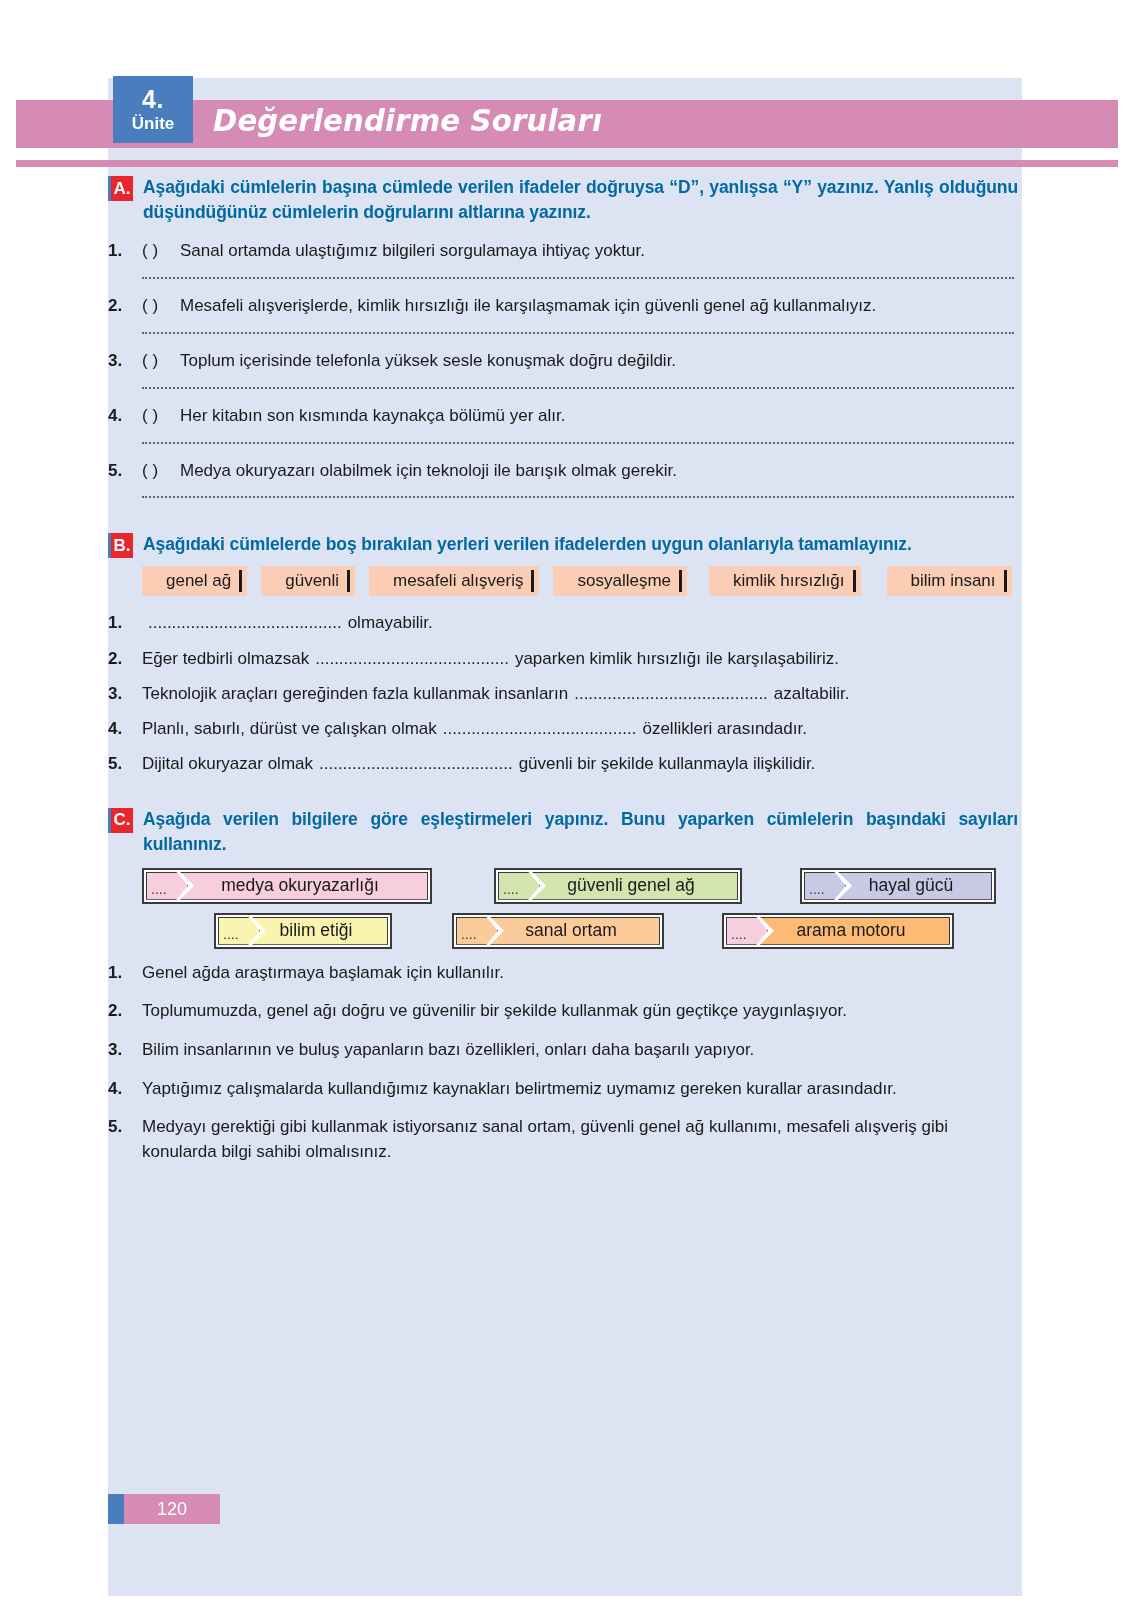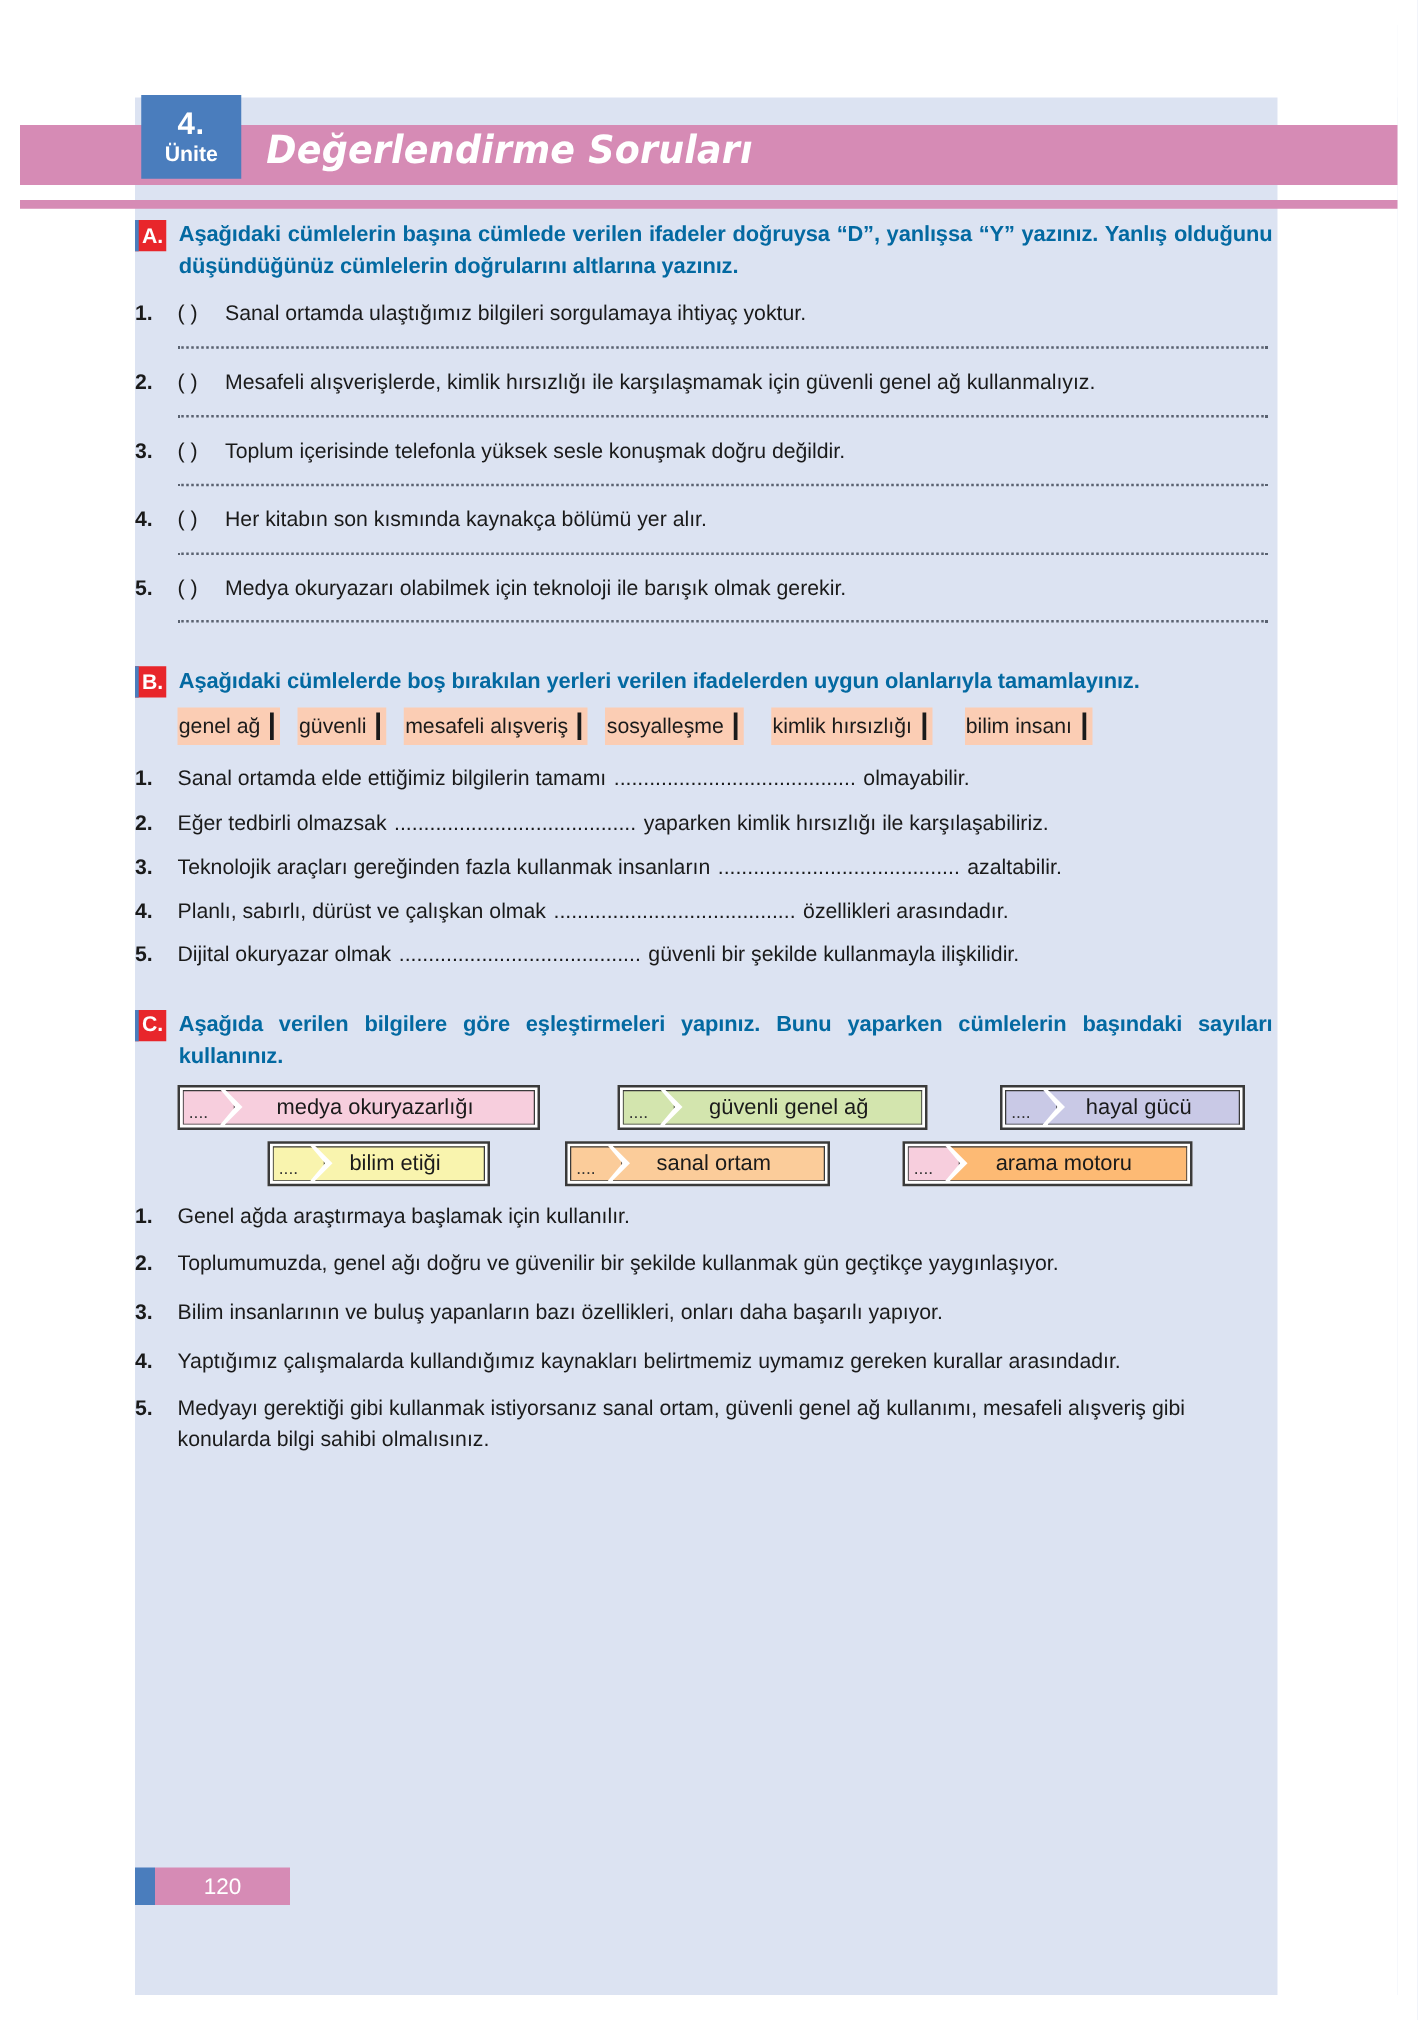--- a/index.html
+++ b/index.html
@@ -186,21 +186,21 @@
     display: flex;
     align-items: flex-start;
     margin: 6px 0 12px 34px;
     gap: 0;
   }
   .chip {
     position: relative;
     background: #fbcdb4;
     font-size: 17px;
     color: #1a1a1a;
-    padding: 4px 16px 5px 1px;
+    padding: 4px 16px 5px 24px;
     box-sizing: border-box;
     height: 30px;
     line-height: 21px;
     white-space: nowrap;
   }
   .chip::after {
     content: "";
     position: absolute;
     right: 5px;
     top: 4px;
@@ -284,21 +284,21 @@
     left: 108px;
     bottom: 92px;
     width: 16px;
     height: 30px;
     background: #4a7dbd;
   }
   .footer-page {
     position: absolute;
     left: 124px;
     bottom: 92px;
-    width: 108px;
+    width: 96px;
     height: 30px;
     background: #d68bb5;
     color: #ffffff;
     font-size: 18px;
     display: flex;
     align-items: center;
     justify-content: center;
   }
 </style>
 </head>
@@ -377,21 +377,20 @@
         <div class="chip" style="margin-left:14px;">güvenli</div>
         <div class="chip" style="margin-left:14px;">mesafeli alışveriş</div>
         <div class="chip" style="margin-left:14px;">sosyalleşme</div>
         <div class="chip" style="margin-left:22px;">kimlik hırsızlığı</div>
         <div class="chip" style="margin-left:26px;">bilim insanı</div>
       </div>
 
       <div style="margin-top:16px;">
         <div class="fill-row">
           <span class="q-num">1.</span>
-          <span>Sanal ortamda elde ettiğimiz bilgilerin tamamı</span>
           <span style="margin:0 6px;">.........................................</span>
           <span>olmayabilir.</span>
         </div>
         <div class="fill-row">
           <span class="q-num">2.</span>
           <span>Eğer tedbirli olmazsak</span>
           <span style="margin:0 6px;">.........................................</span>
           <span>yaparken kimlik hırsızlığı ile karşılaşabiliriz.</span>
         </div>
         <div class="fill-row">

